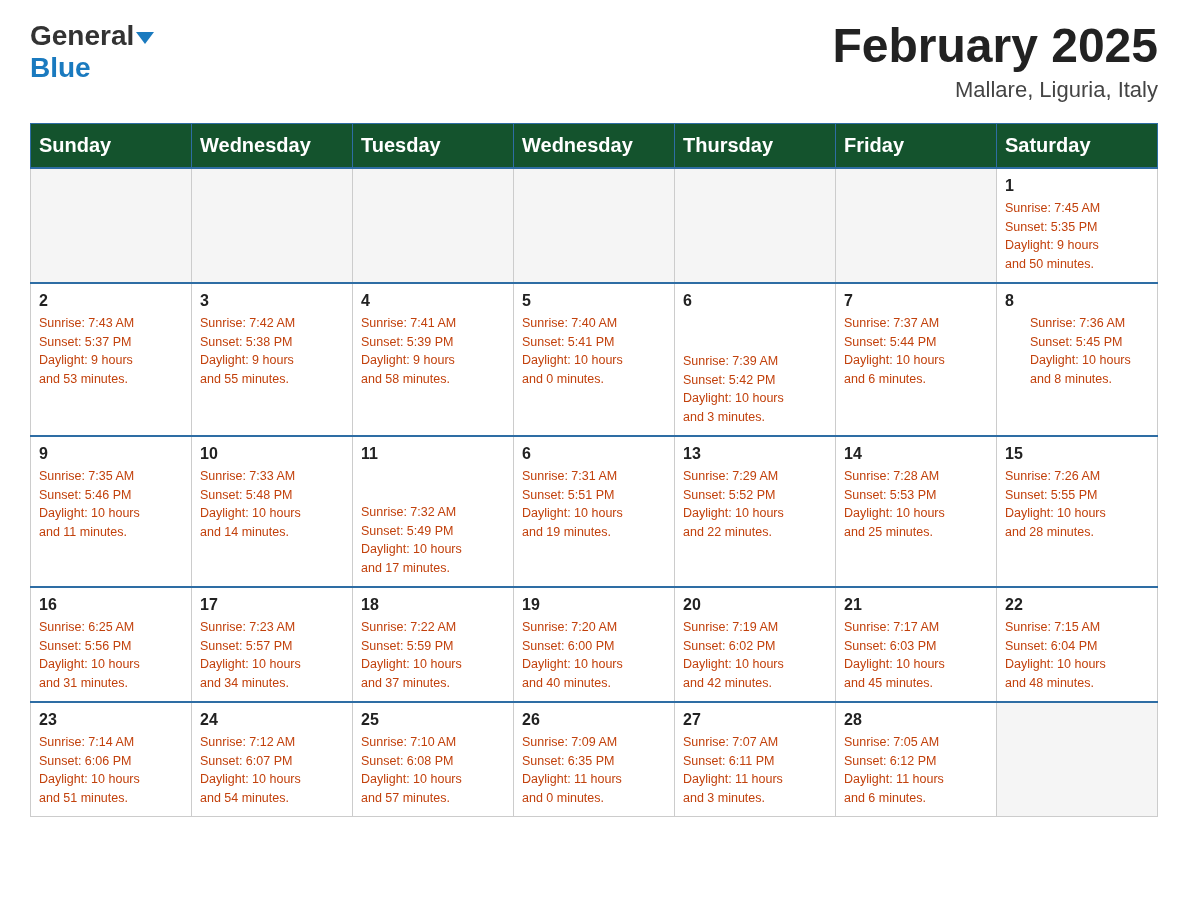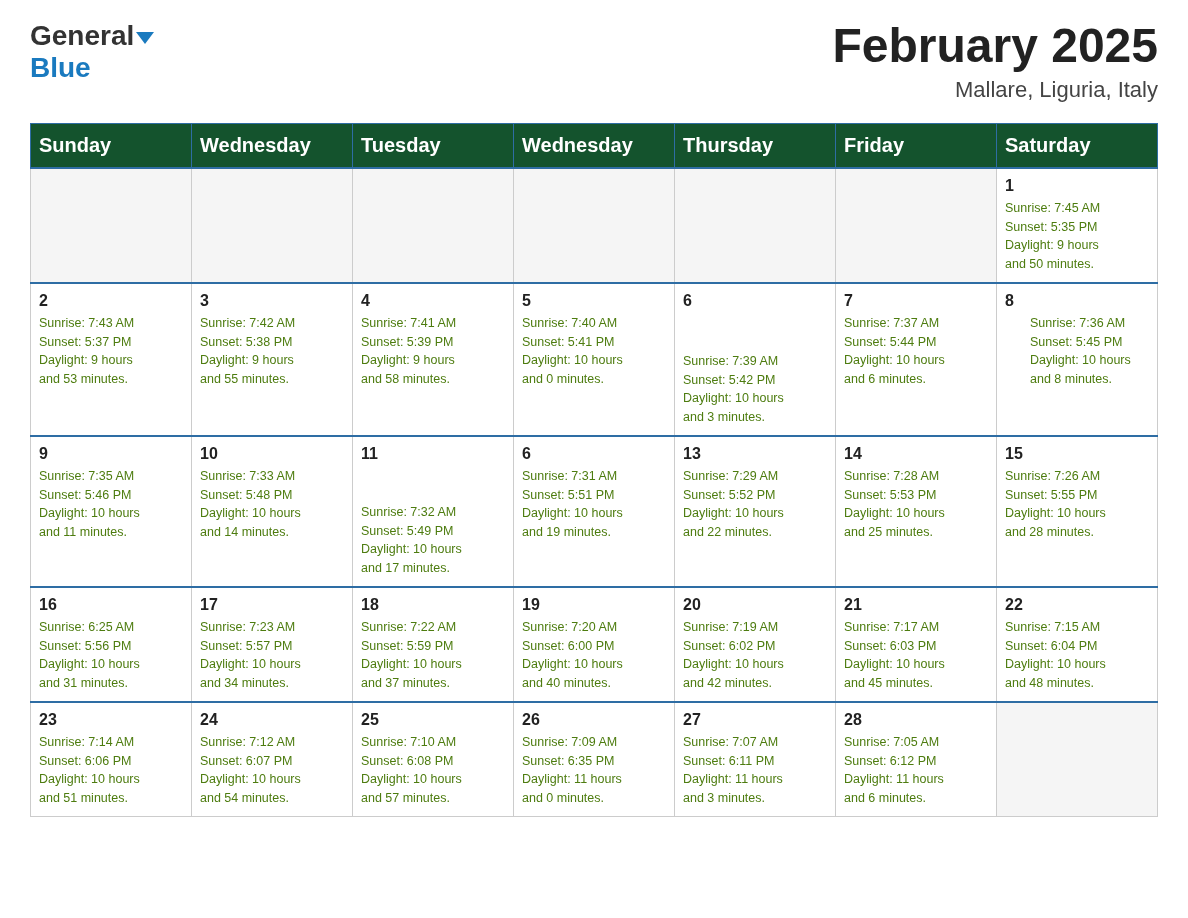--- a/index.html
+++ b/index.html
@@ -64,21 +64,21 @@
       background: #f5f5f5;
     }
     .day-number {
       font-size: 16px;
       font-weight: bold;
       color: #222;
       display: block;
       margin-bottom: 4px;
     }
     .day-info {
-      color: #4d7c0f;
+      color: #c2410c;
       font-size: 12.5px;
       line-height: 1.5;
     }
     .logo-wrapper {
       display: flex;
       align-items: center;
       justify-content: center;
     }
   </style>
 </head>

